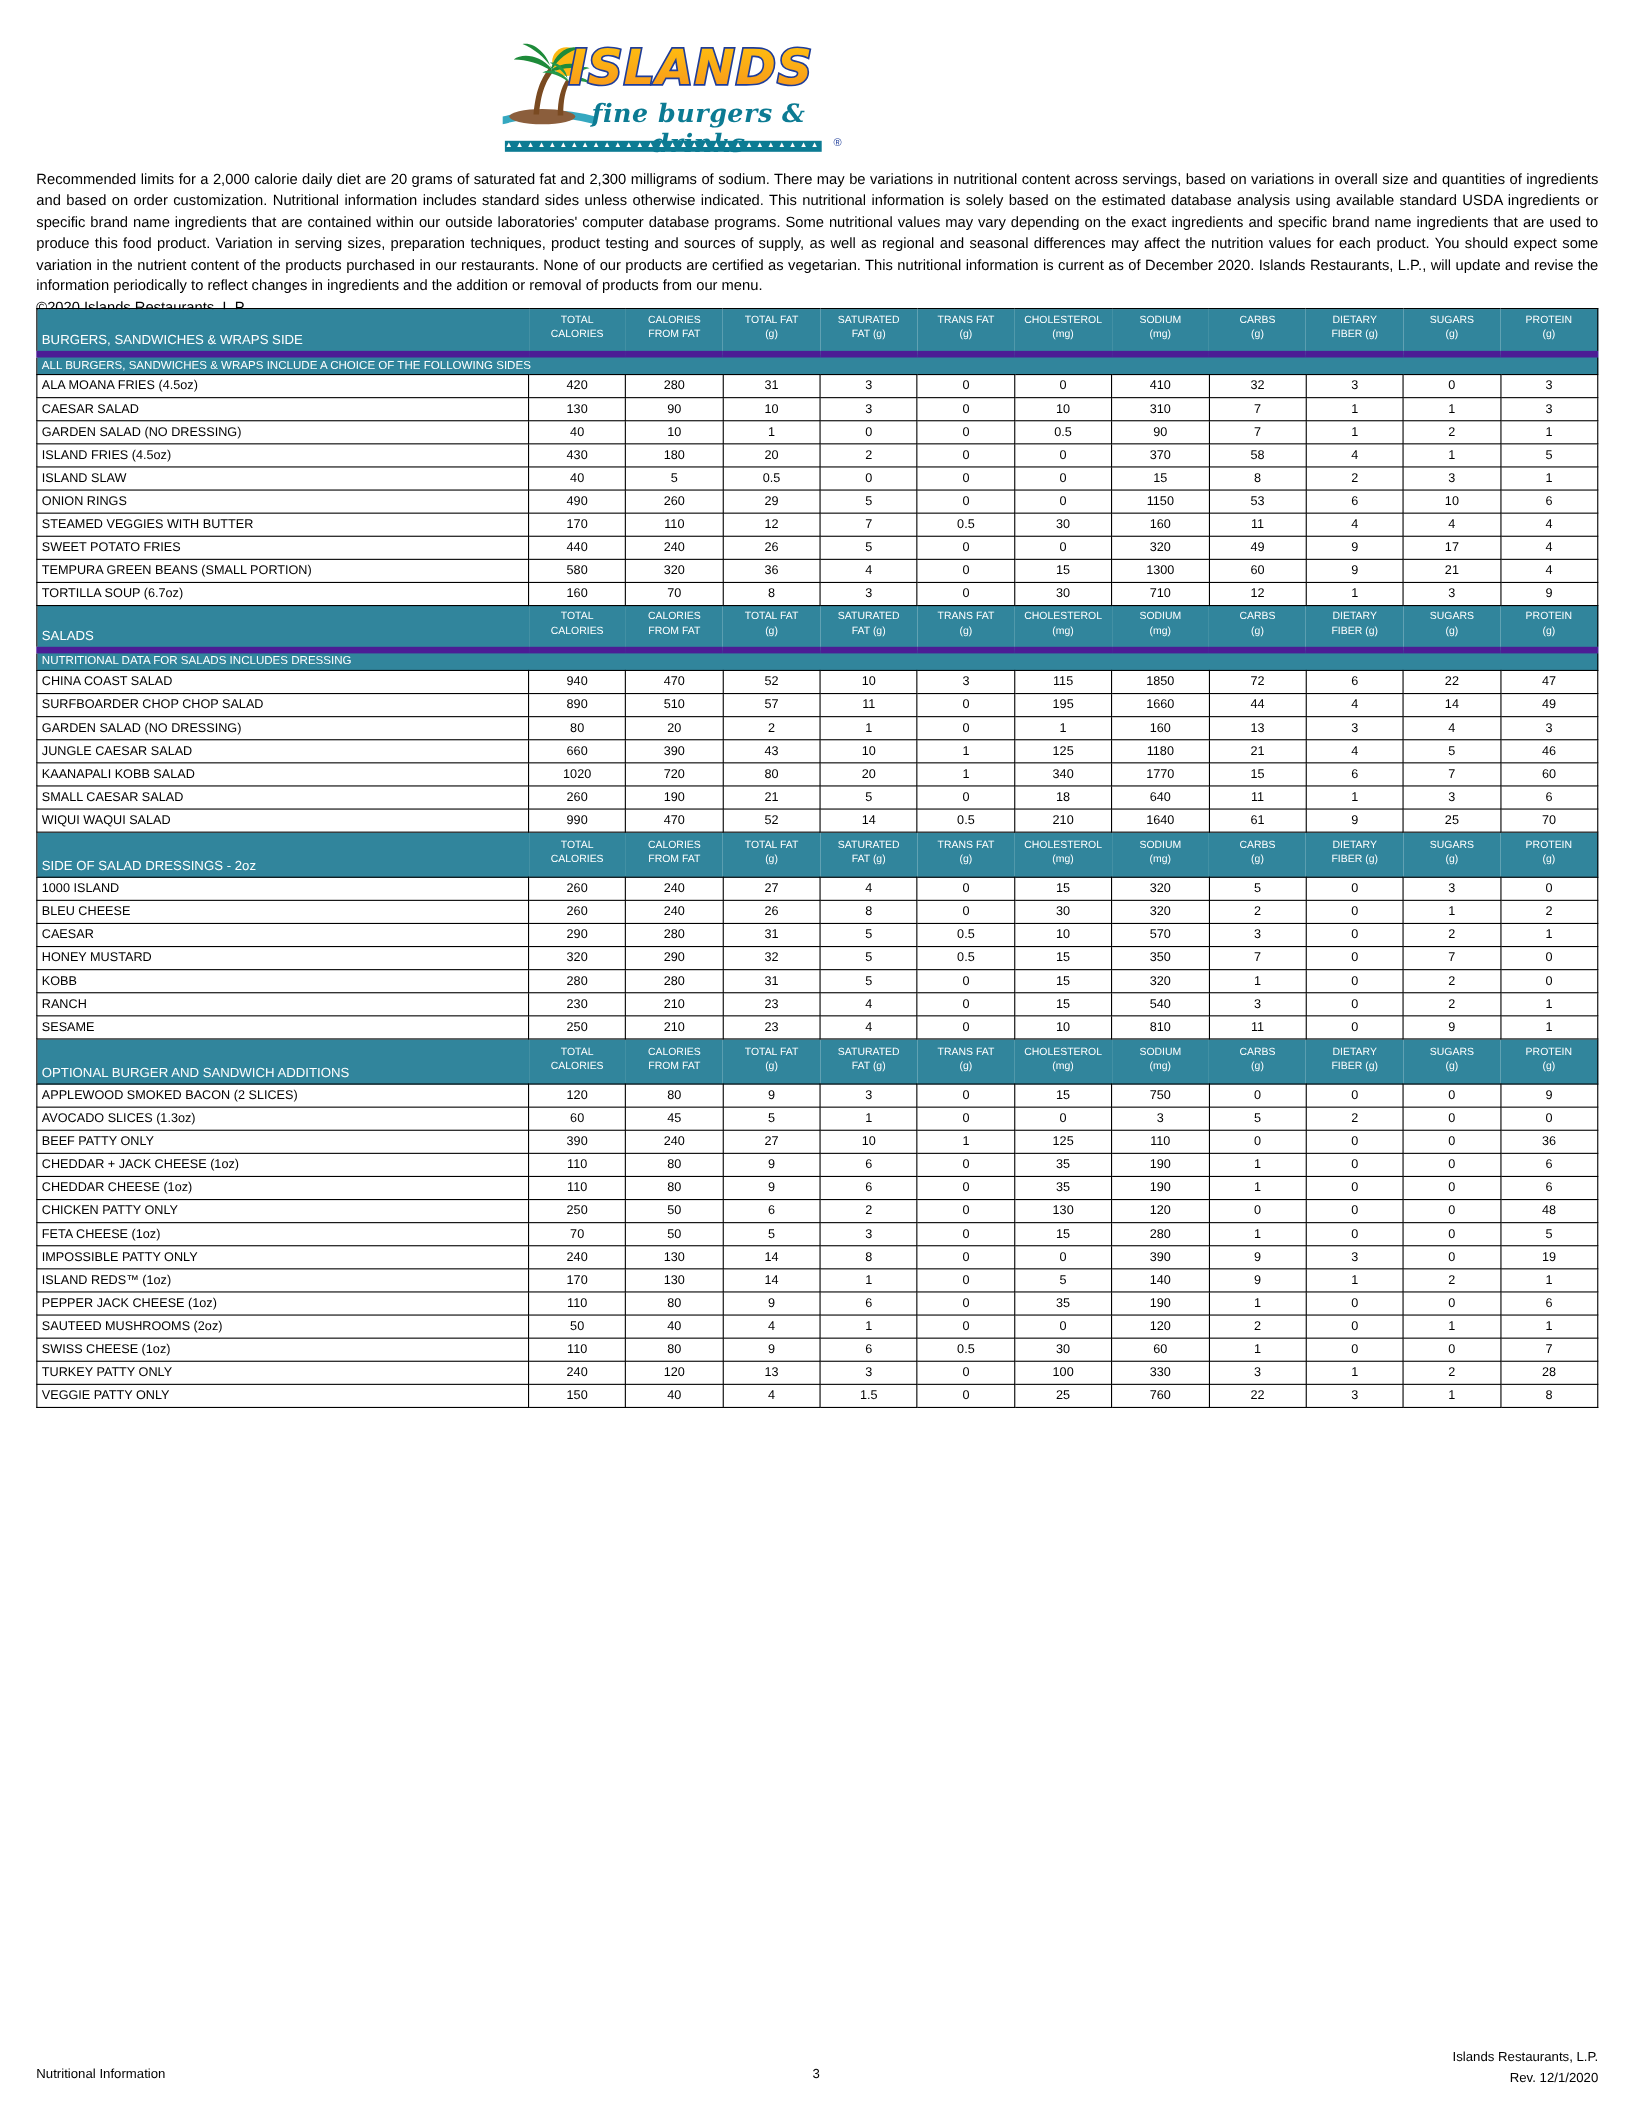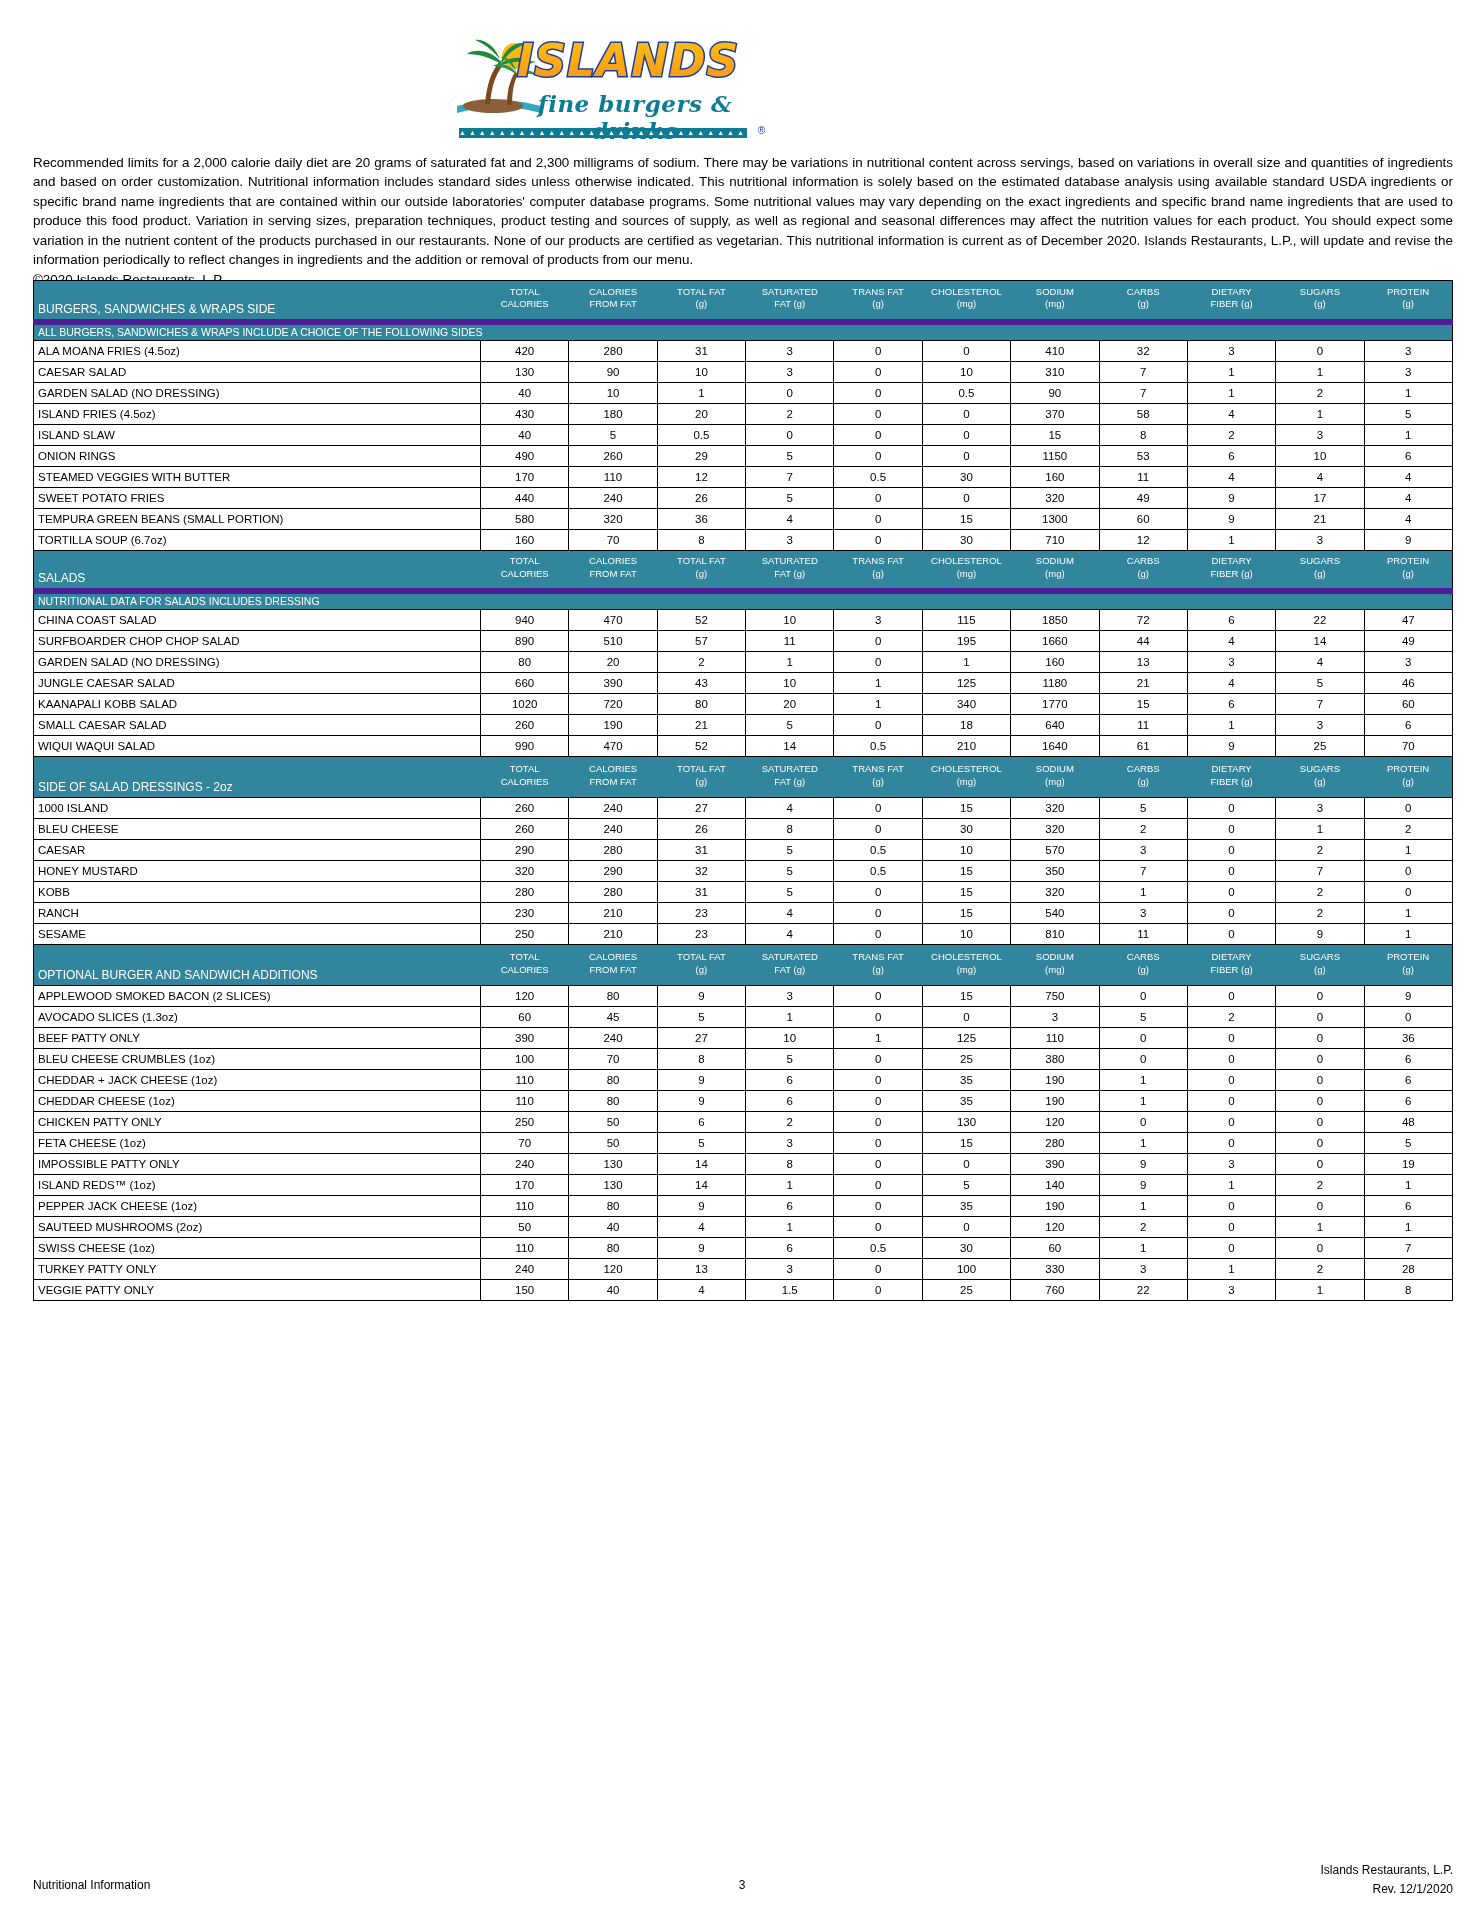--- a/index.html
+++ b/index.html
@@ -577,34 +577,20 @@
           <td class="num" data-name="nutrition-value">10</td>
           <td class="num" data-name="nutrition-value">1</td>
           <td class="num" data-name="nutrition-value">125</td>
           <td class="num" data-name="nutrition-value">110</td>
           <td class="num" data-name="nutrition-value">0</td>
           <td class="num" data-name="nutrition-value">0</td>
           <td class="num" data-name="nutrition-value">0</td>
           <td class="num" data-name="nutrition-value">36</td>
         </tr>
         <tr class="data-row" data-name="table-row">
-          <td class="name" data-name="item-name">BLEU CHEESE CRUMBLES (1oz)</td>
-          <td class="num" data-name="nutrition-value">100</td>
-          <td class="num" data-name="nutrition-value">70</td>
-          <td class="num" data-name="nutrition-value">8</td>
-          <td class="num" data-name="nutrition-value">5</td>
-          <td class="num" data-name="nutrition-value">0</td>
-          <td class="num" data-name="nutrition-value">25</td>
-          <td class="num" data-name="nutrition-value">380</td>
-          <td class="num" data-name="nutrition-value">0</td>
-          <td class="num" data-name="nutrition-value">0</td>
-          <td class="num" data-name="nutrition-value">0</td>
-          <td class="num" data-name="nutrition-value">6</td>
-        </tr>
-        <tr class="data-row" data-name="table-row">
           <td class="name" data-name="item-name">CHEDDAR + JACK CHEESE (1oz)</td>
           <td class="num" data-name="nutrition-value">110</td>
           <td class="num" data-name="nutrition-value">80</td>
           <td class="num" data-name="nutrition-value">9</td>
           <td class="num" data-name="nutrition-value">6</td>
           <td class="num" data-name="nutrition-value">0</td>
           <td class="num" data-name="nutrition-value">35</td>
           <td class="num" data-name="nutrition-value">190</td>
           <td class="num" data-name="nutrition-value">1</td>
           <td class="num" data-name="nutrition-value">0</td>

